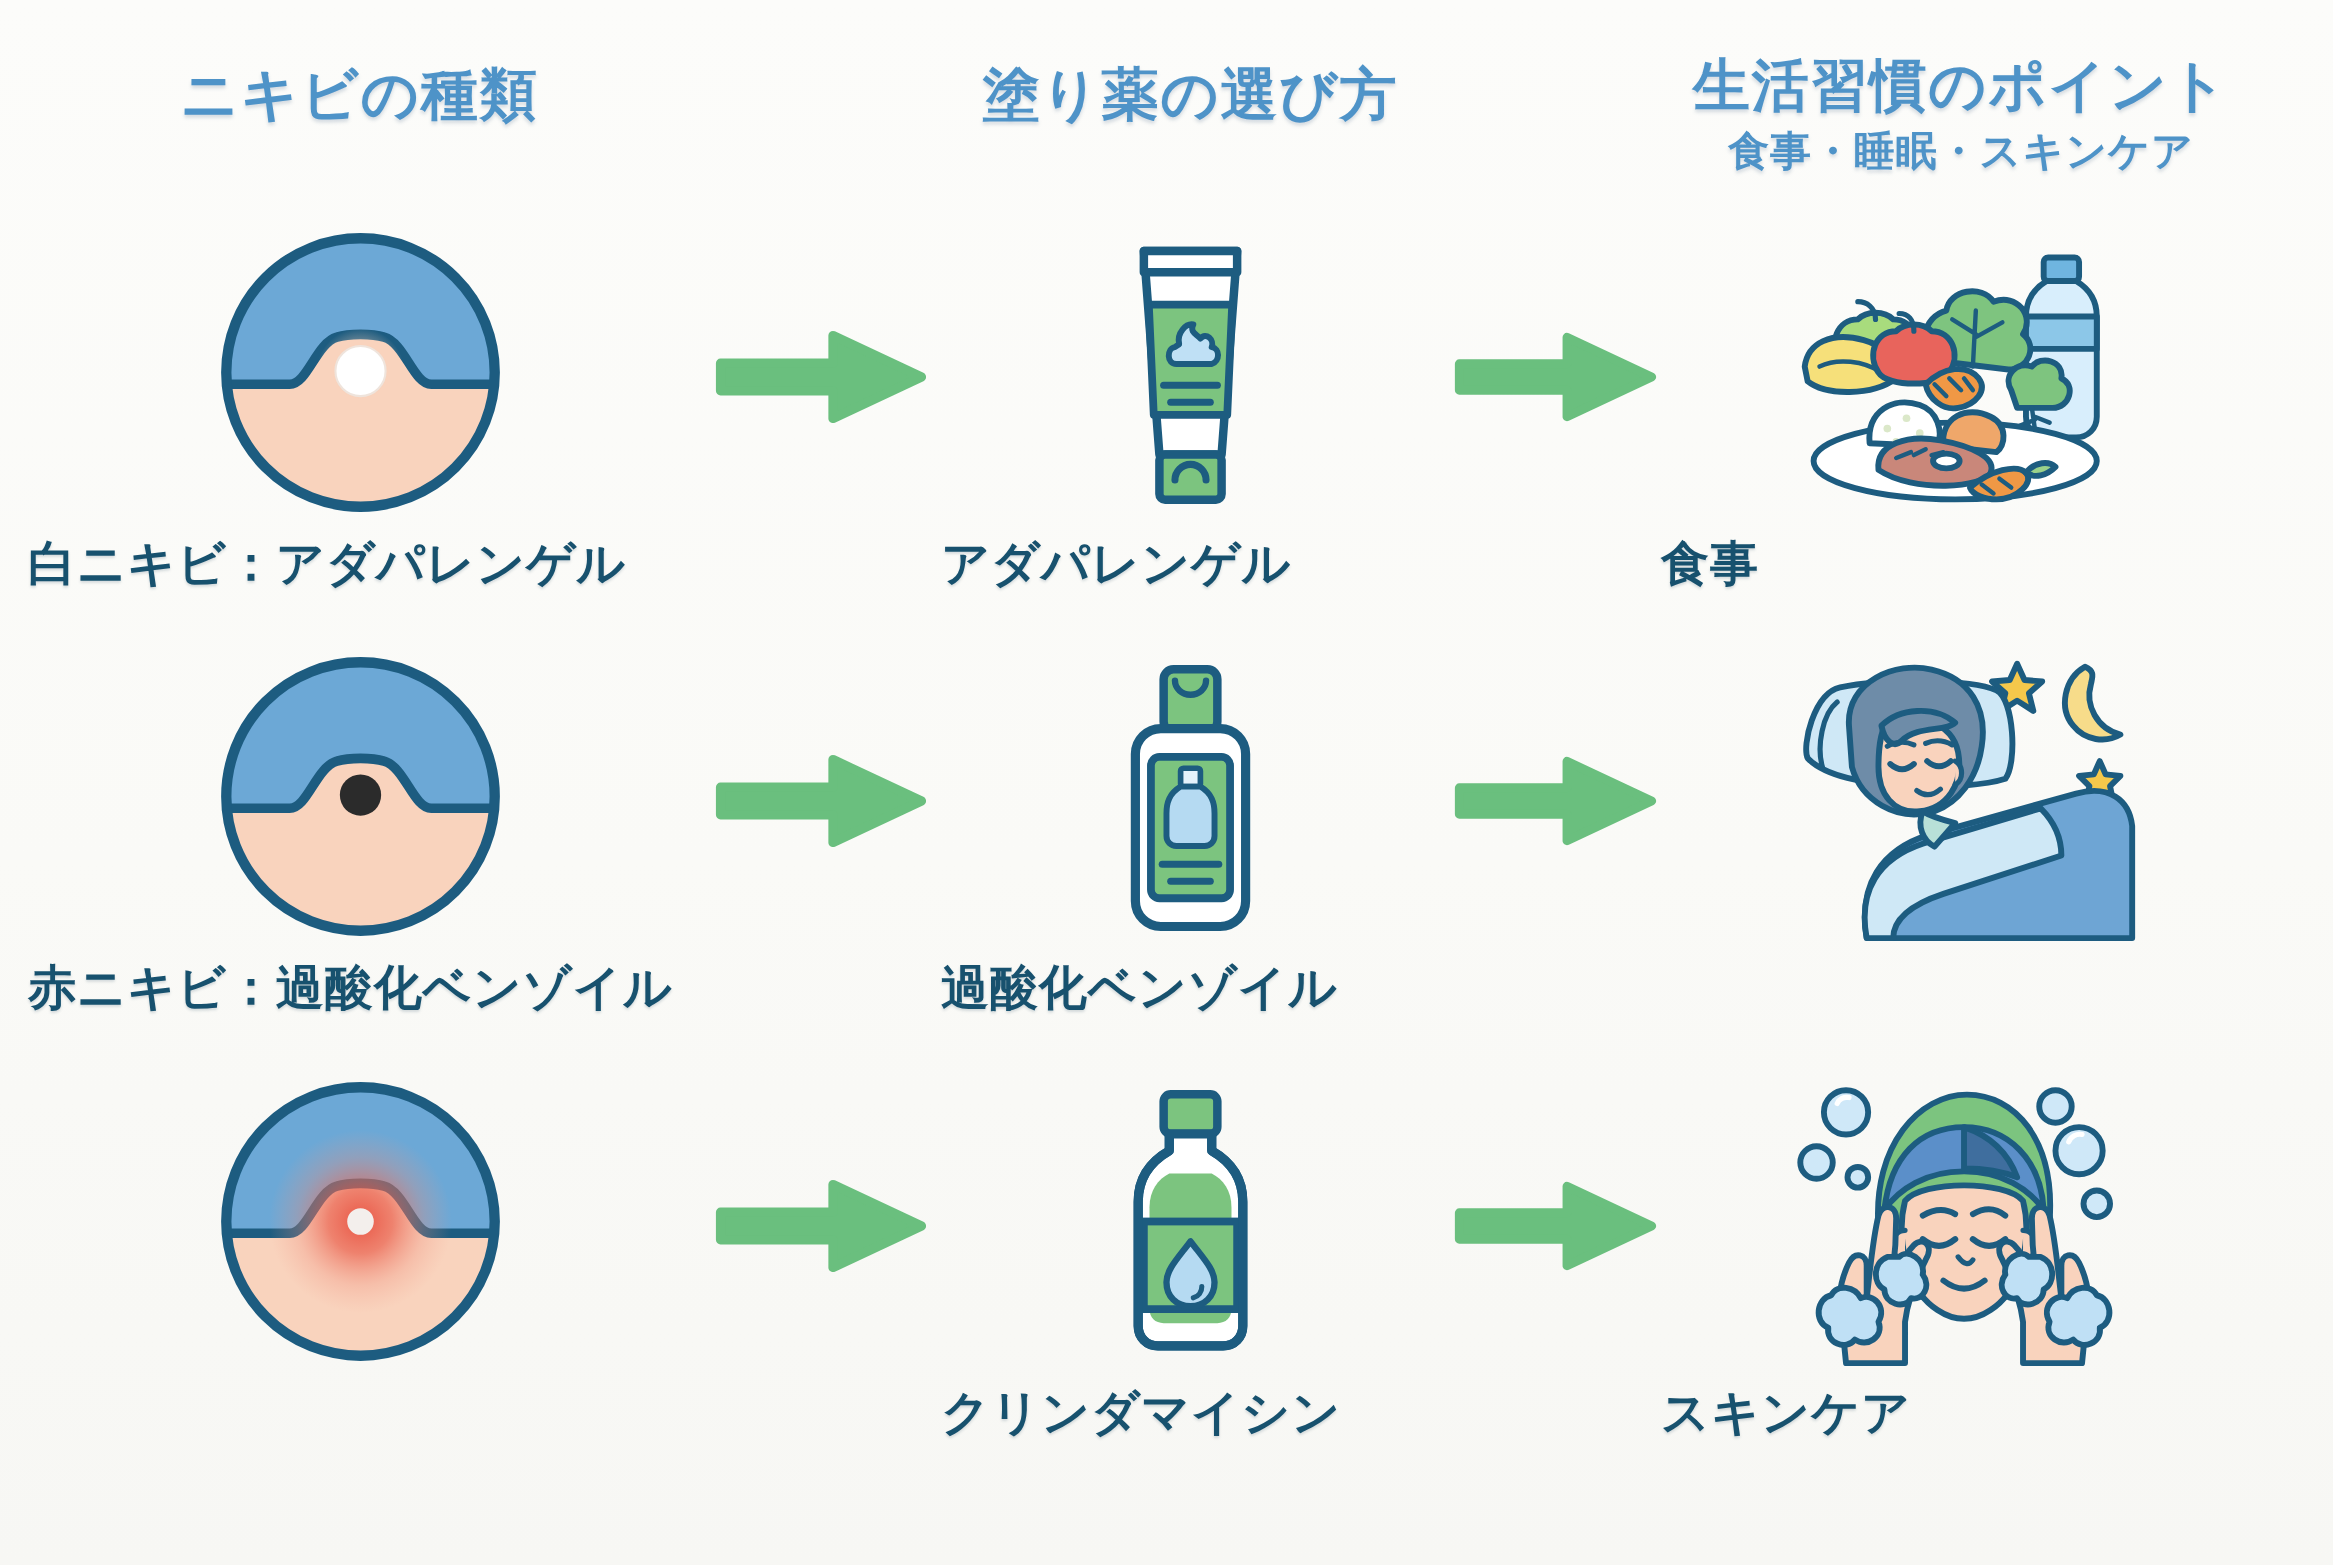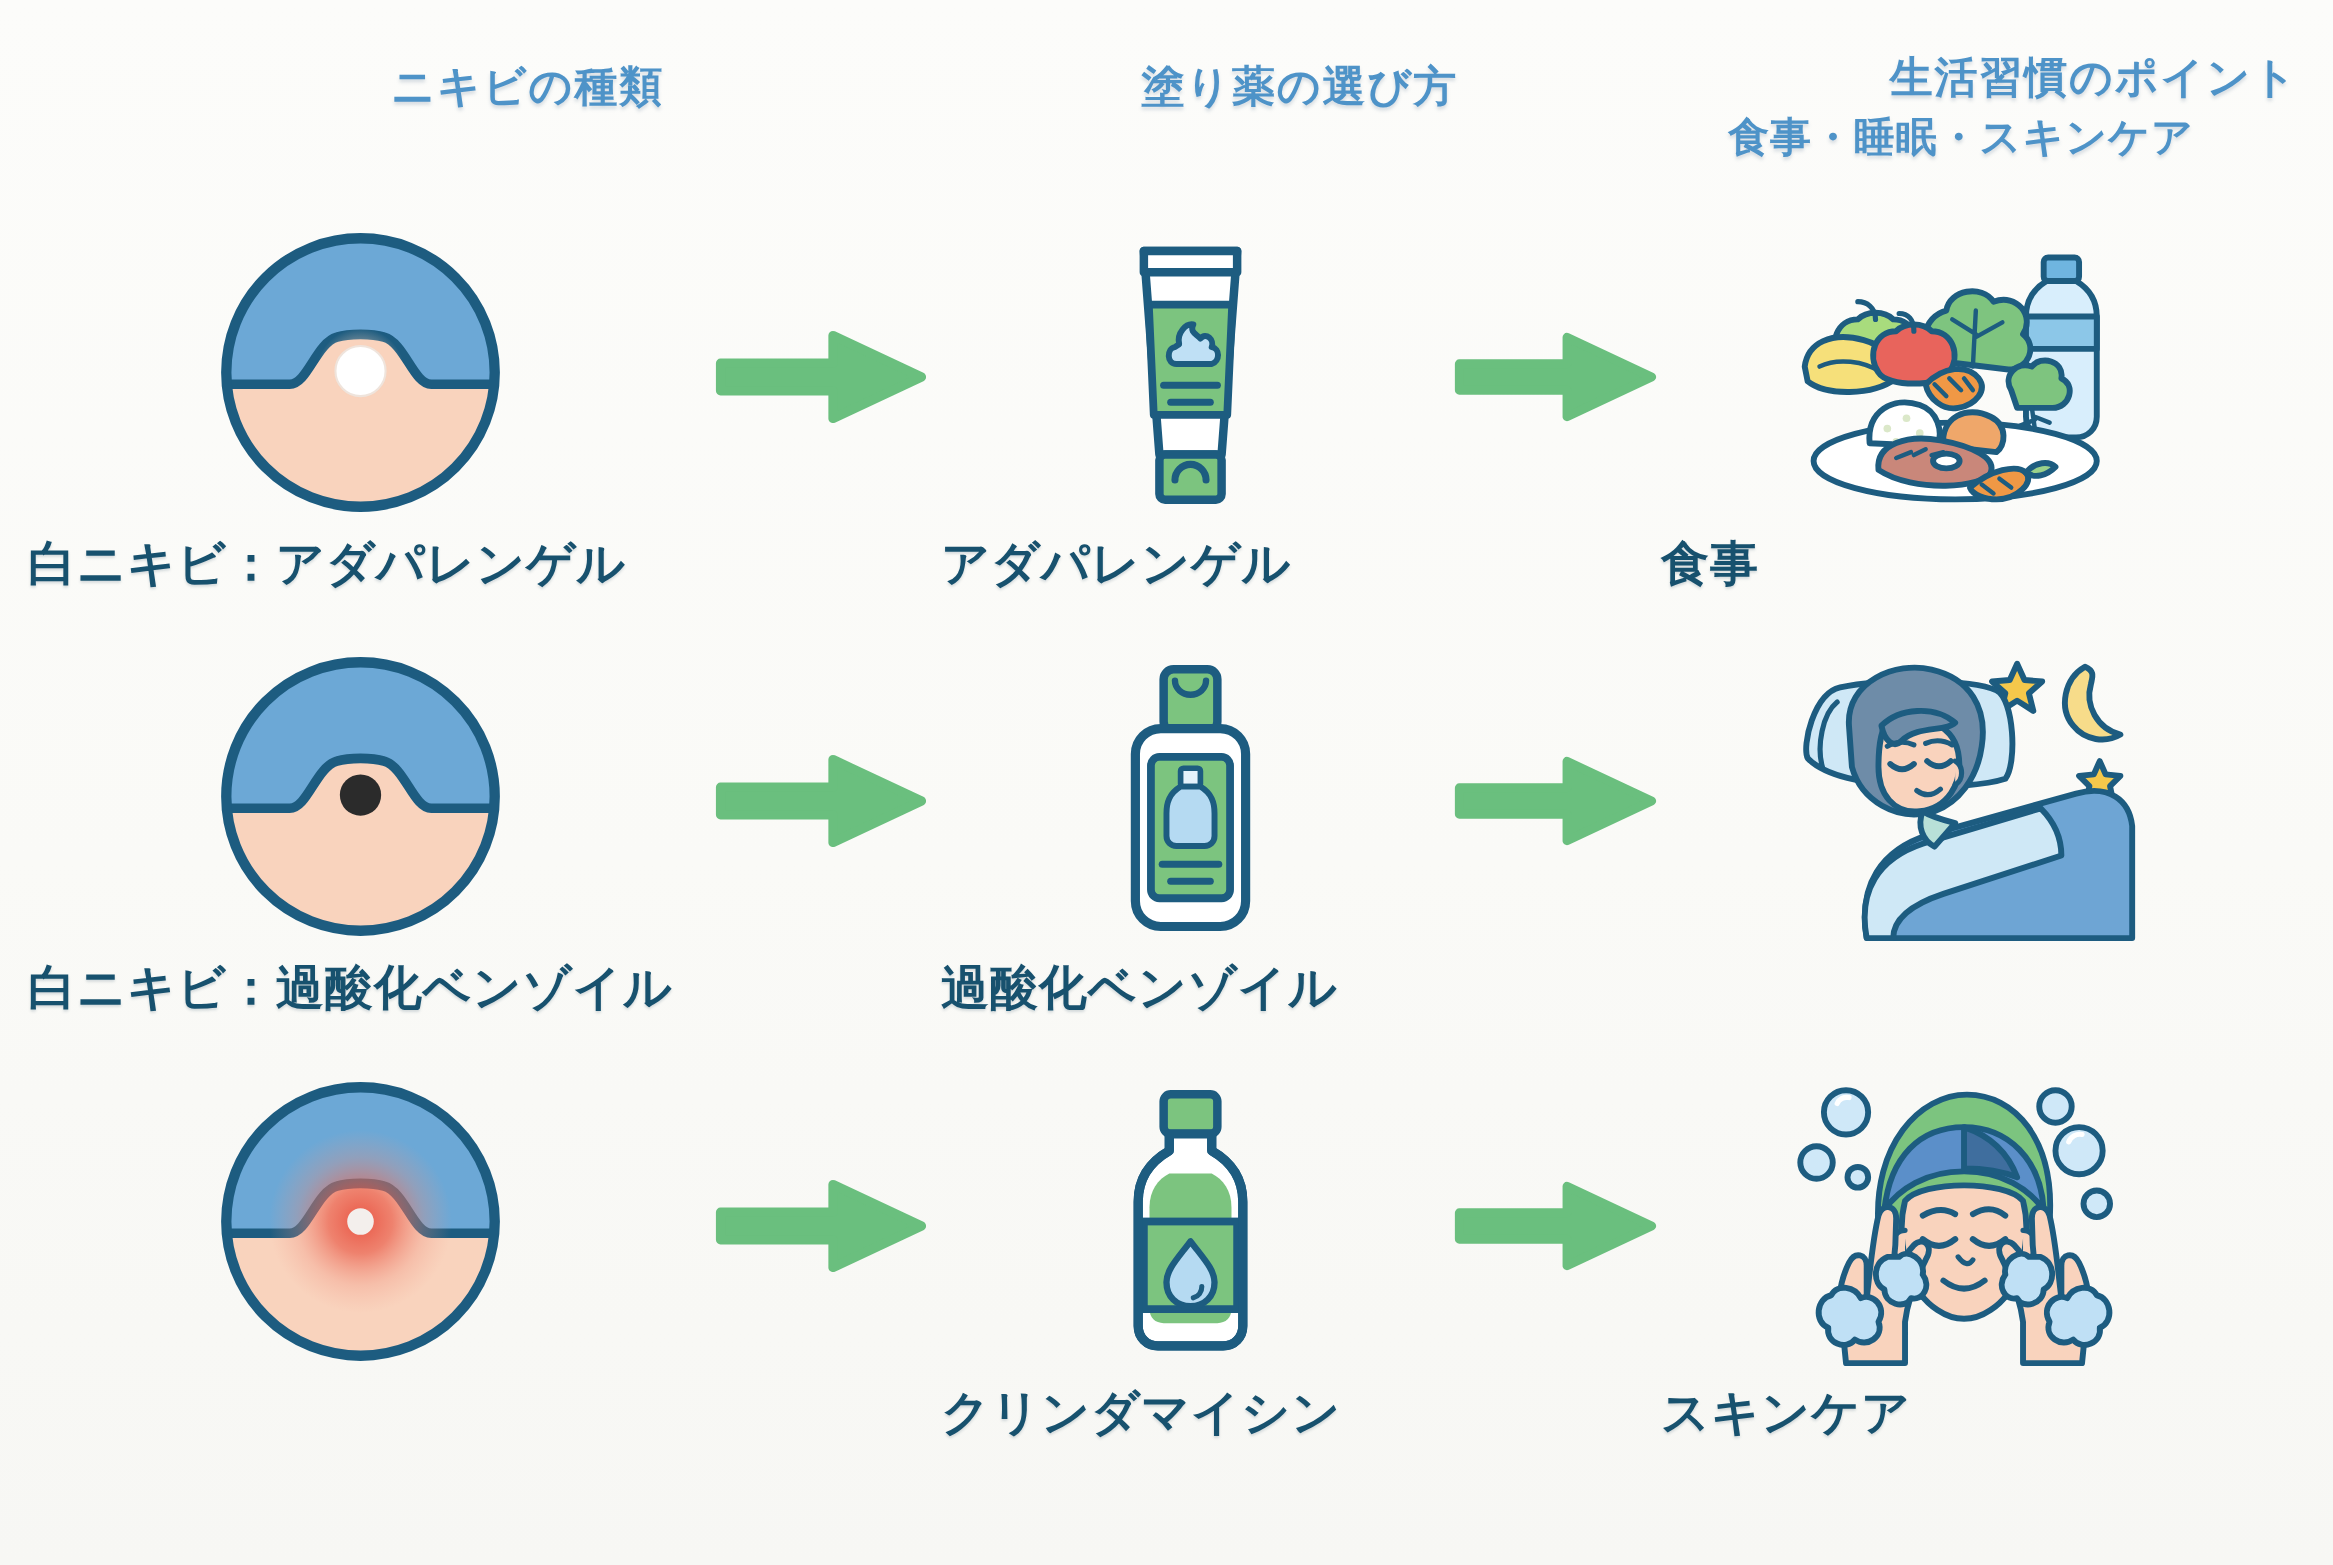--- a/index.html
+++ b/index.html
@@ -32,24 +32,23 @@
 
   .col-head {
     position: absolute;
     text-align: center;
     color: #4e93c8;
     font-weight: 700;
     letter-spacing: 1.8px;
     text-shadow: 0 2.8px 3.7px rgba(80,110,140,0.22);
   }
   .col-head .main-title {
-    font-size: 43px;
+    font-size: 57px;
     line-height: 1.06;
     white-space: nowrap;
-    text-align: right;
   }
   .col-head .sub-title {
     font-size: 41px;
     line-height: 1.12;
     margin-top: 14px;
     white-space: nowrap;
     letter-spacing: 0.9px;
   }
 
   #head-0 { left: 55px;   width: 609px; top: 9.2px; }
@@ -264,21 +263,21 @@
             </defs>
             <g clip-path="url(#clipB)">
               <rect x="0" y="0" width="200" height="200" fill="#f9d3bd"></rect>
               <path d="M0,0 H200 V108 H148 C136,108 130,80 116,76 C108,73.5 92,73.5 84,76 C70,80 64,108 52,108 H0 Z" fill="#6ca8d6"></path>
               <path d="M0,108 H52 C64,108 70,80 84,76 C92,73.5 108,73.5 116,76 C130,80 136,108 148,108 H200" fill="none" stroke="#1d5c80" stroke-width="6.5" stroke-linejoin="round" stroke-linecap="round"></path>
             </g>
             <circle cx="100" cy="100" r="91" fill="none" stroke="#1d5c80" stroke-width="7"></circle>
             <circle cx="100" cy="99" r="14" fill="#2b2b2b"></circle>
           </svg>
         </div>
-        <div class="cell-label">白ニキビ：過酸化ベンゾイル</div>
+        <div class="cell-label">赤ニキビ：過酸化ベンゾイル</div>
       </div>
 
       <div class="arrow-slot arrow-a">
         <svg width="212" height="102" viewBox="0 0 230 110" aria-hidden="true">
           <path d="M6,40 H128 V10 L224,55 L128,100 V70 H6 Z" fill="#6abf7e" stroke="#6abf7e" stroke-width="10" stroke-linejoin="round"></path>
         </svg>
       </div>
 
       <div class="cell cell-mid">
         <div class="cell-art">

